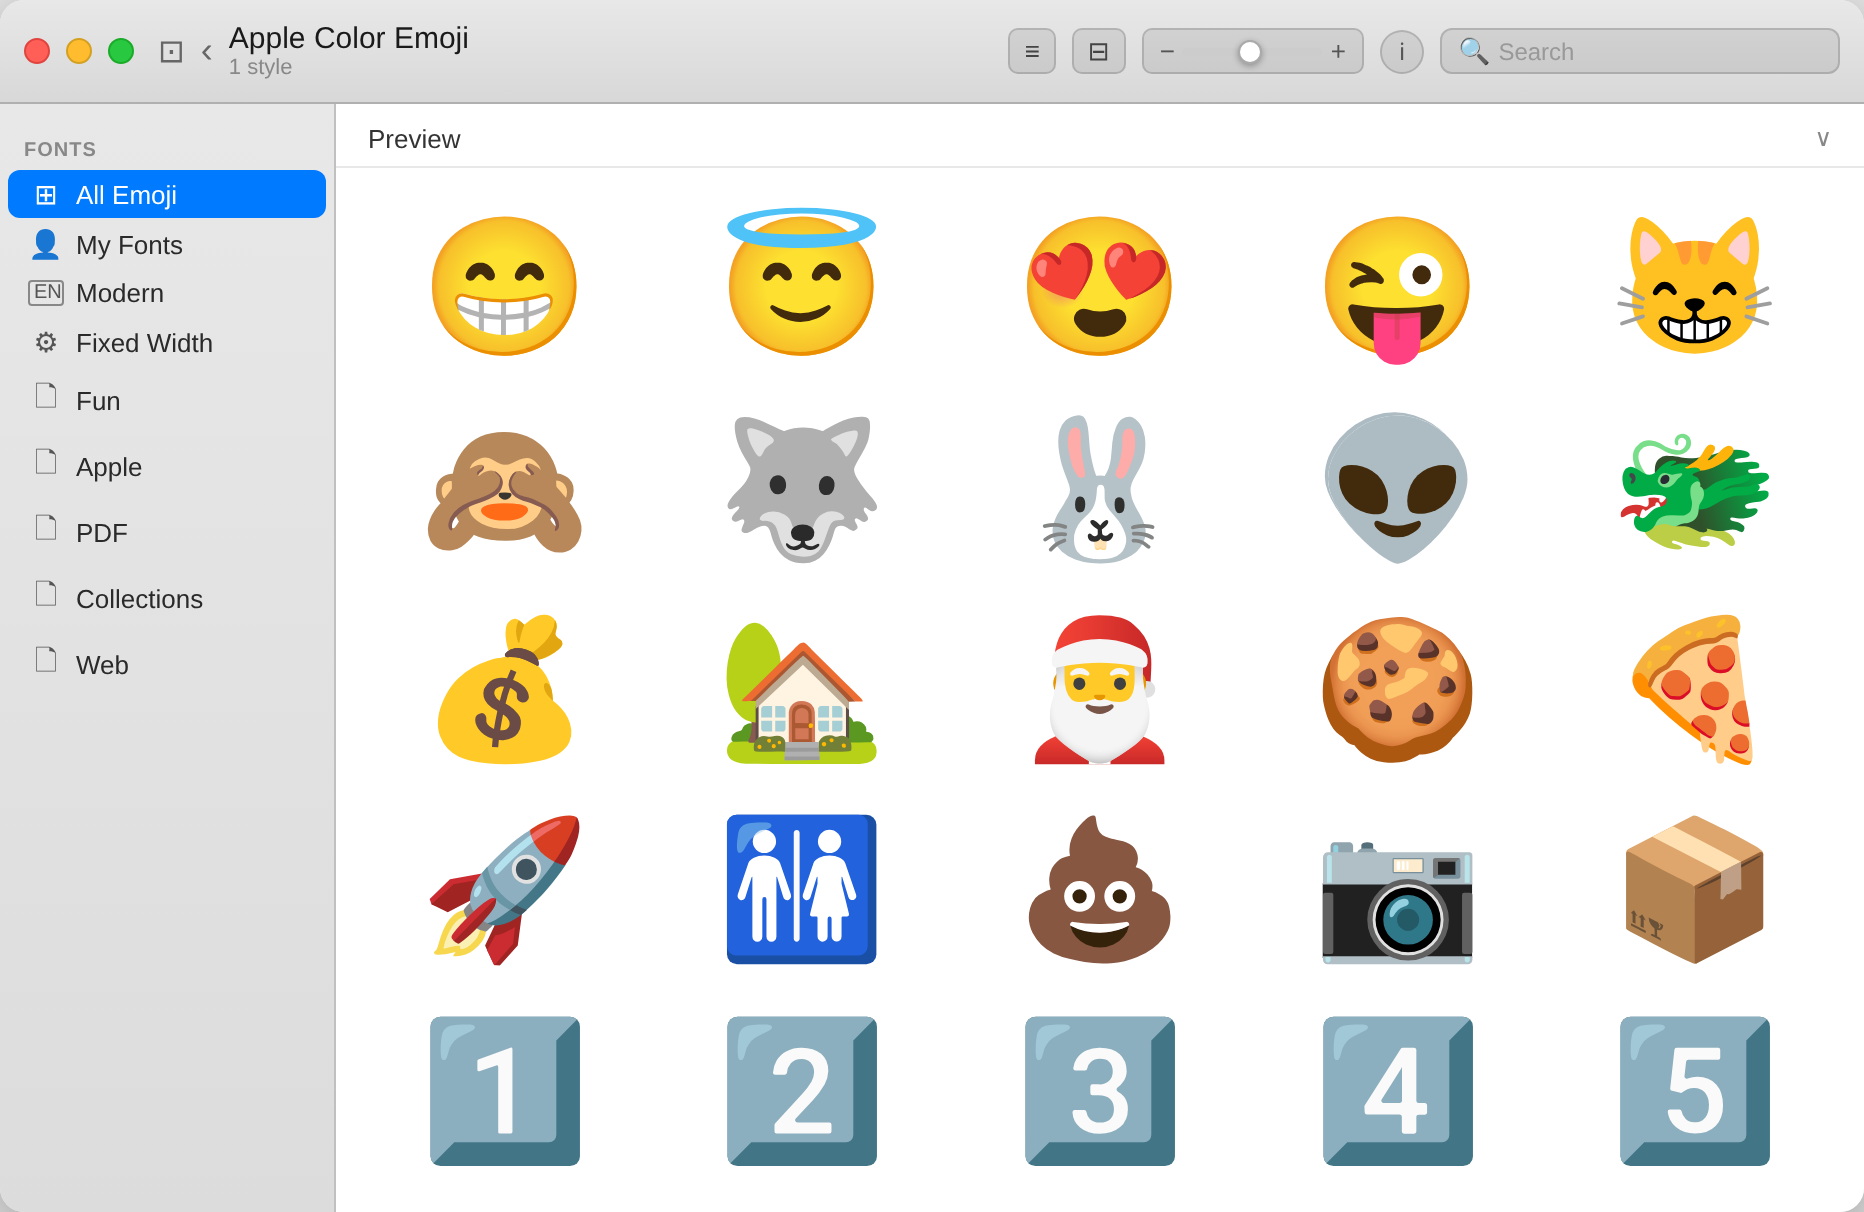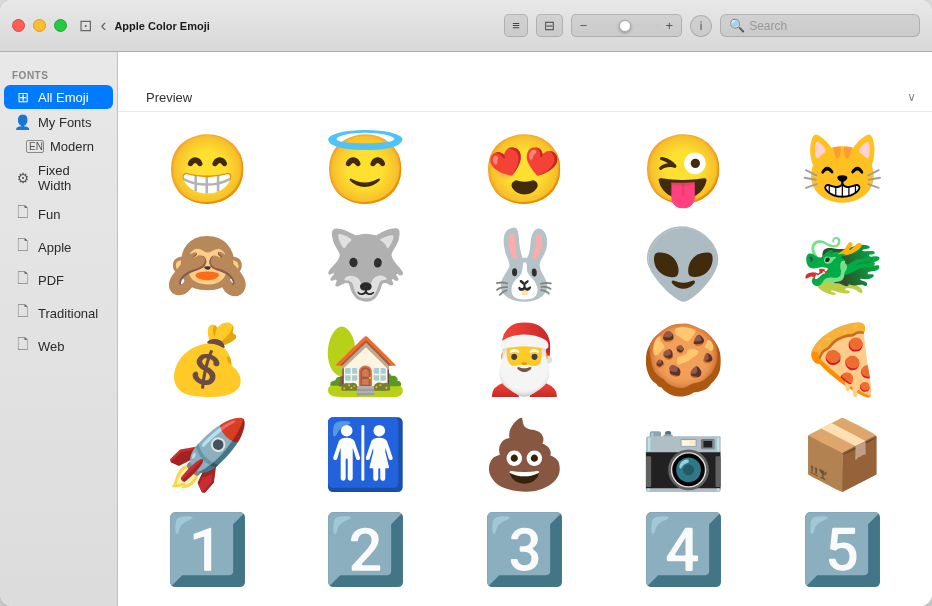--- a/index.html
+++ b/index.html
@@ -64,22 +64,22 @@
       cursor: pointer;
       font-size: 18px;
       margin-right: 8px;
     }
 
     .titlebar-info {
       flex: 1;
     }
 
     .titlebar-font-name {
-      font-size: 11px;
-      font-weight: 700;
+      font-size: 15px;
+      font-weight: 400;
       color: #1a1a1a;
     }
 
     .titlebar-font-style {
       font-size: 11px;
       color: #888;
     }
 
     .titlebar-controls {
       display: flex;
@@ -168,21 +168,21 @@
 
     
     .main-content {
       display: flex;
       flex: 1;
       overflow: hidden;
     }
 
     
     .sidebar {
-      width: 118px;
+      width: 168px;
       background: linear-gradient(to bottom, #e8e8e8, #dcdcdc);
       border-right: 1px solid #c0c0c0;
       padding: 12px 0;
       flex-shrink: 0;
       overflow-y: auto;
     }
 
     .sidebar-section-label {
       font-size: 10px;
       font-weight: 600;
@@ -225,24 +225,23 @@
       background: white;
       display: flex;
       flex-direction: column;
       overflow: hidden;
     }
 
     .preview-header {
       display: flex;
       align-items: flex-start;
       justify-content: space-between;
-      padding: 10px 16px 6px 28px;
+      padding: 10px 16px 6px 16px;
       border-bottom: 1px solid #e8e8e8;
       flex-shrink: 0;
-      margin-top: 28px;
     }
 
     .preview-label {
       font-size: 13px;
       font-weight: 500;
       color: #333;
     }
 
     .preview-chevron {
       color: #888;
@@ -284,20 +283,21 @@
       <div class="traffic-light minimize"></div>
       <div class="traffic-light maximize"></div>
     </div>
 
     <div class="sidebar-toggle">⊡</div>
 
     <div class="nav-back">‹</div>
 
     <div class="titlebar-info">
       <div class="titlebar-font-name">Apple Color Emoji</div>
+      <div class="titlebar-font-style">1 style</div>
     </div>
 
     <div class="titlebar-controls">
       <div class="ctrl-btn">
         <span>≡</span>
       </div>
       <div class="ctrl-btn">
         <span>⊟</span>
       </div>
       <div class="size-slider">
@@ -327,21 +327,21 @@
         <span>All Emoji</span>
       </div>
 
       <div class="sidebar-item">
         <span class="sidebar-icon">👤</span>
         <span>My Fonts</span>
       </div>
 
 
       <div class="sidebar-item">
-        <span class="sidebar-icon" style="font-size:10px;border:1px solid #888;border-radius:2px;padding:0 2px;margin-left:12px;">EN</span>
+        <span class="sidebar-icon" style="font-size:10px;border:1px solid #888;border-radius:2px;padding:0 2px;">EN</span>
         <span>Modern</span>
       </div>
 
 
       <div class="sidebar-item">
         <span class="sidebar-icon">⚙</span>
         <span>Fixed Width</span>
       </div>
       <div class="sidebar-item">
         <span class="sidebar-icon">🗋</span>
@@ -350,21 +350,21 @@
       <div class="sidebar-item">
         <span class="sidebar-icon">🗋</span>
         <span>Apple</span>
       </div>
       <div class="sidebar-item">
         <span class="sidebar-icon">🗋</span>
         <span>PDF</span>
       </div>
       <div class="sidebar-item">
         <span class="sidebar-icon">🗋</span>
-        <span>Traditional</span>
+        <span>Collections</span>
       </div>
       <div class="sidebar-item">
         <span class="sidebar-icon">🗋</span>
         <span>Web</span>
       </div>
     </div>
 
     <div class="preview-area">
       <div class="preview-header">
         <span class="preview-label">Preview</span>

